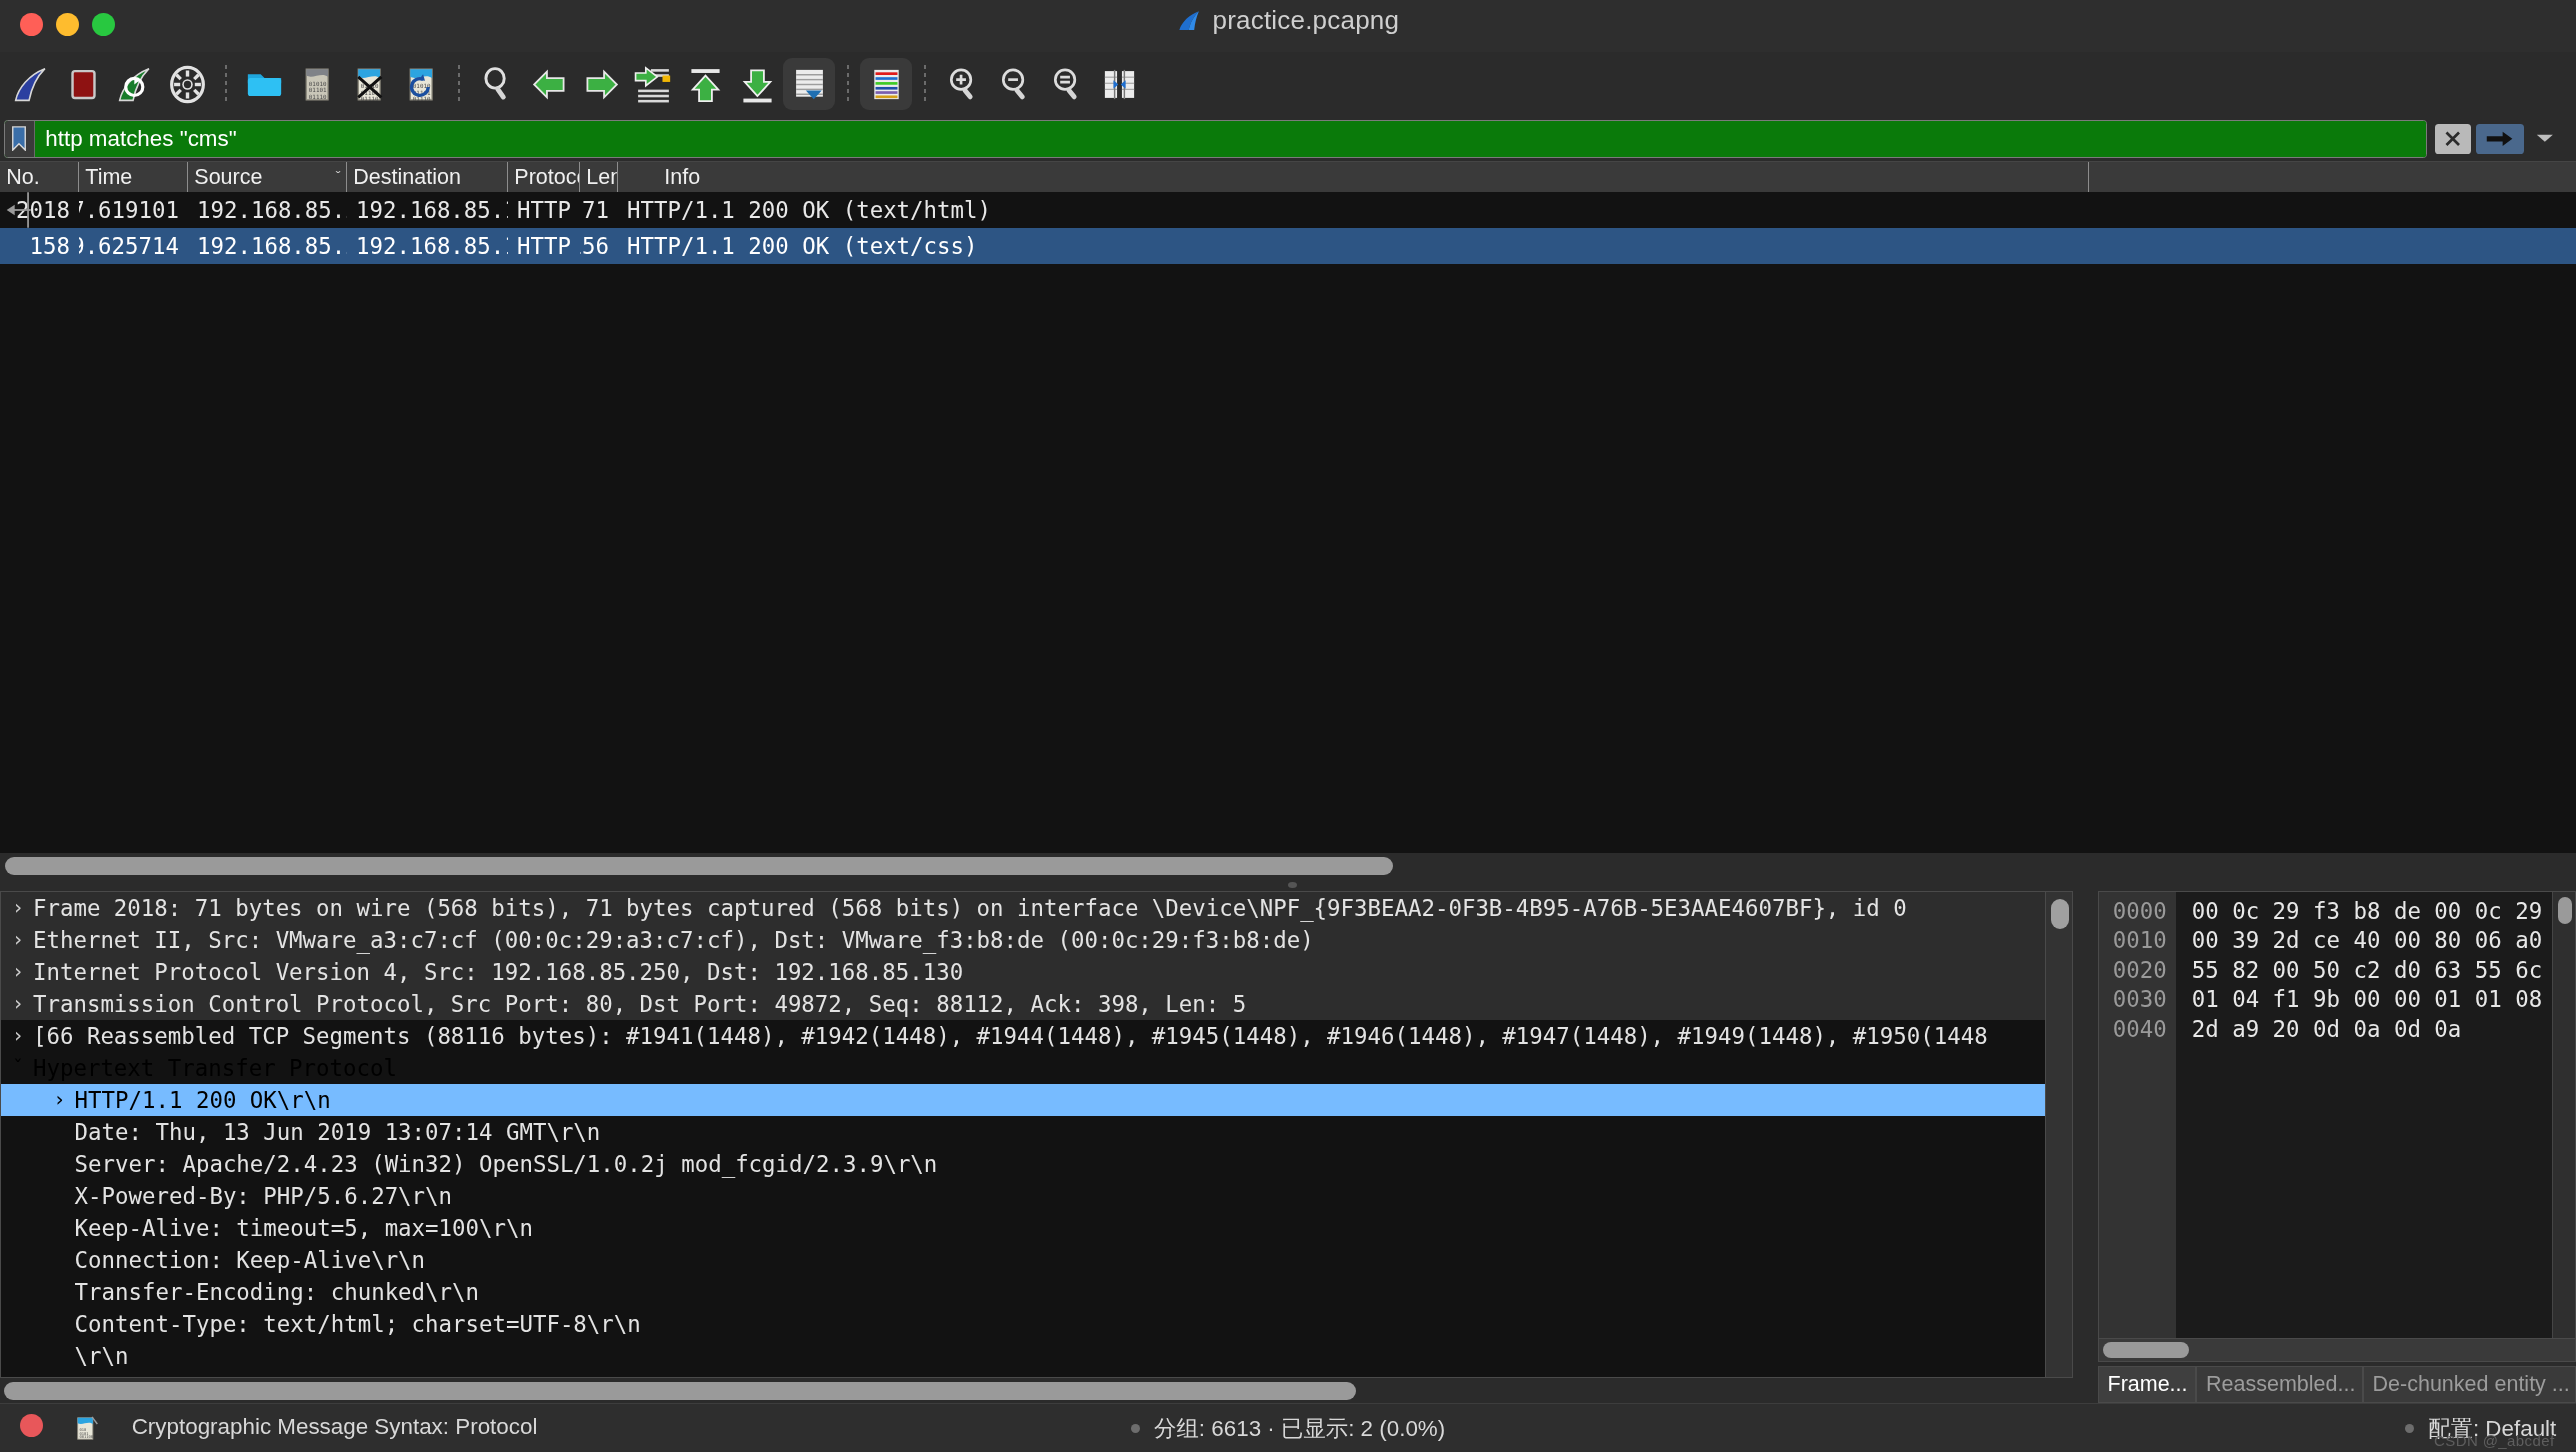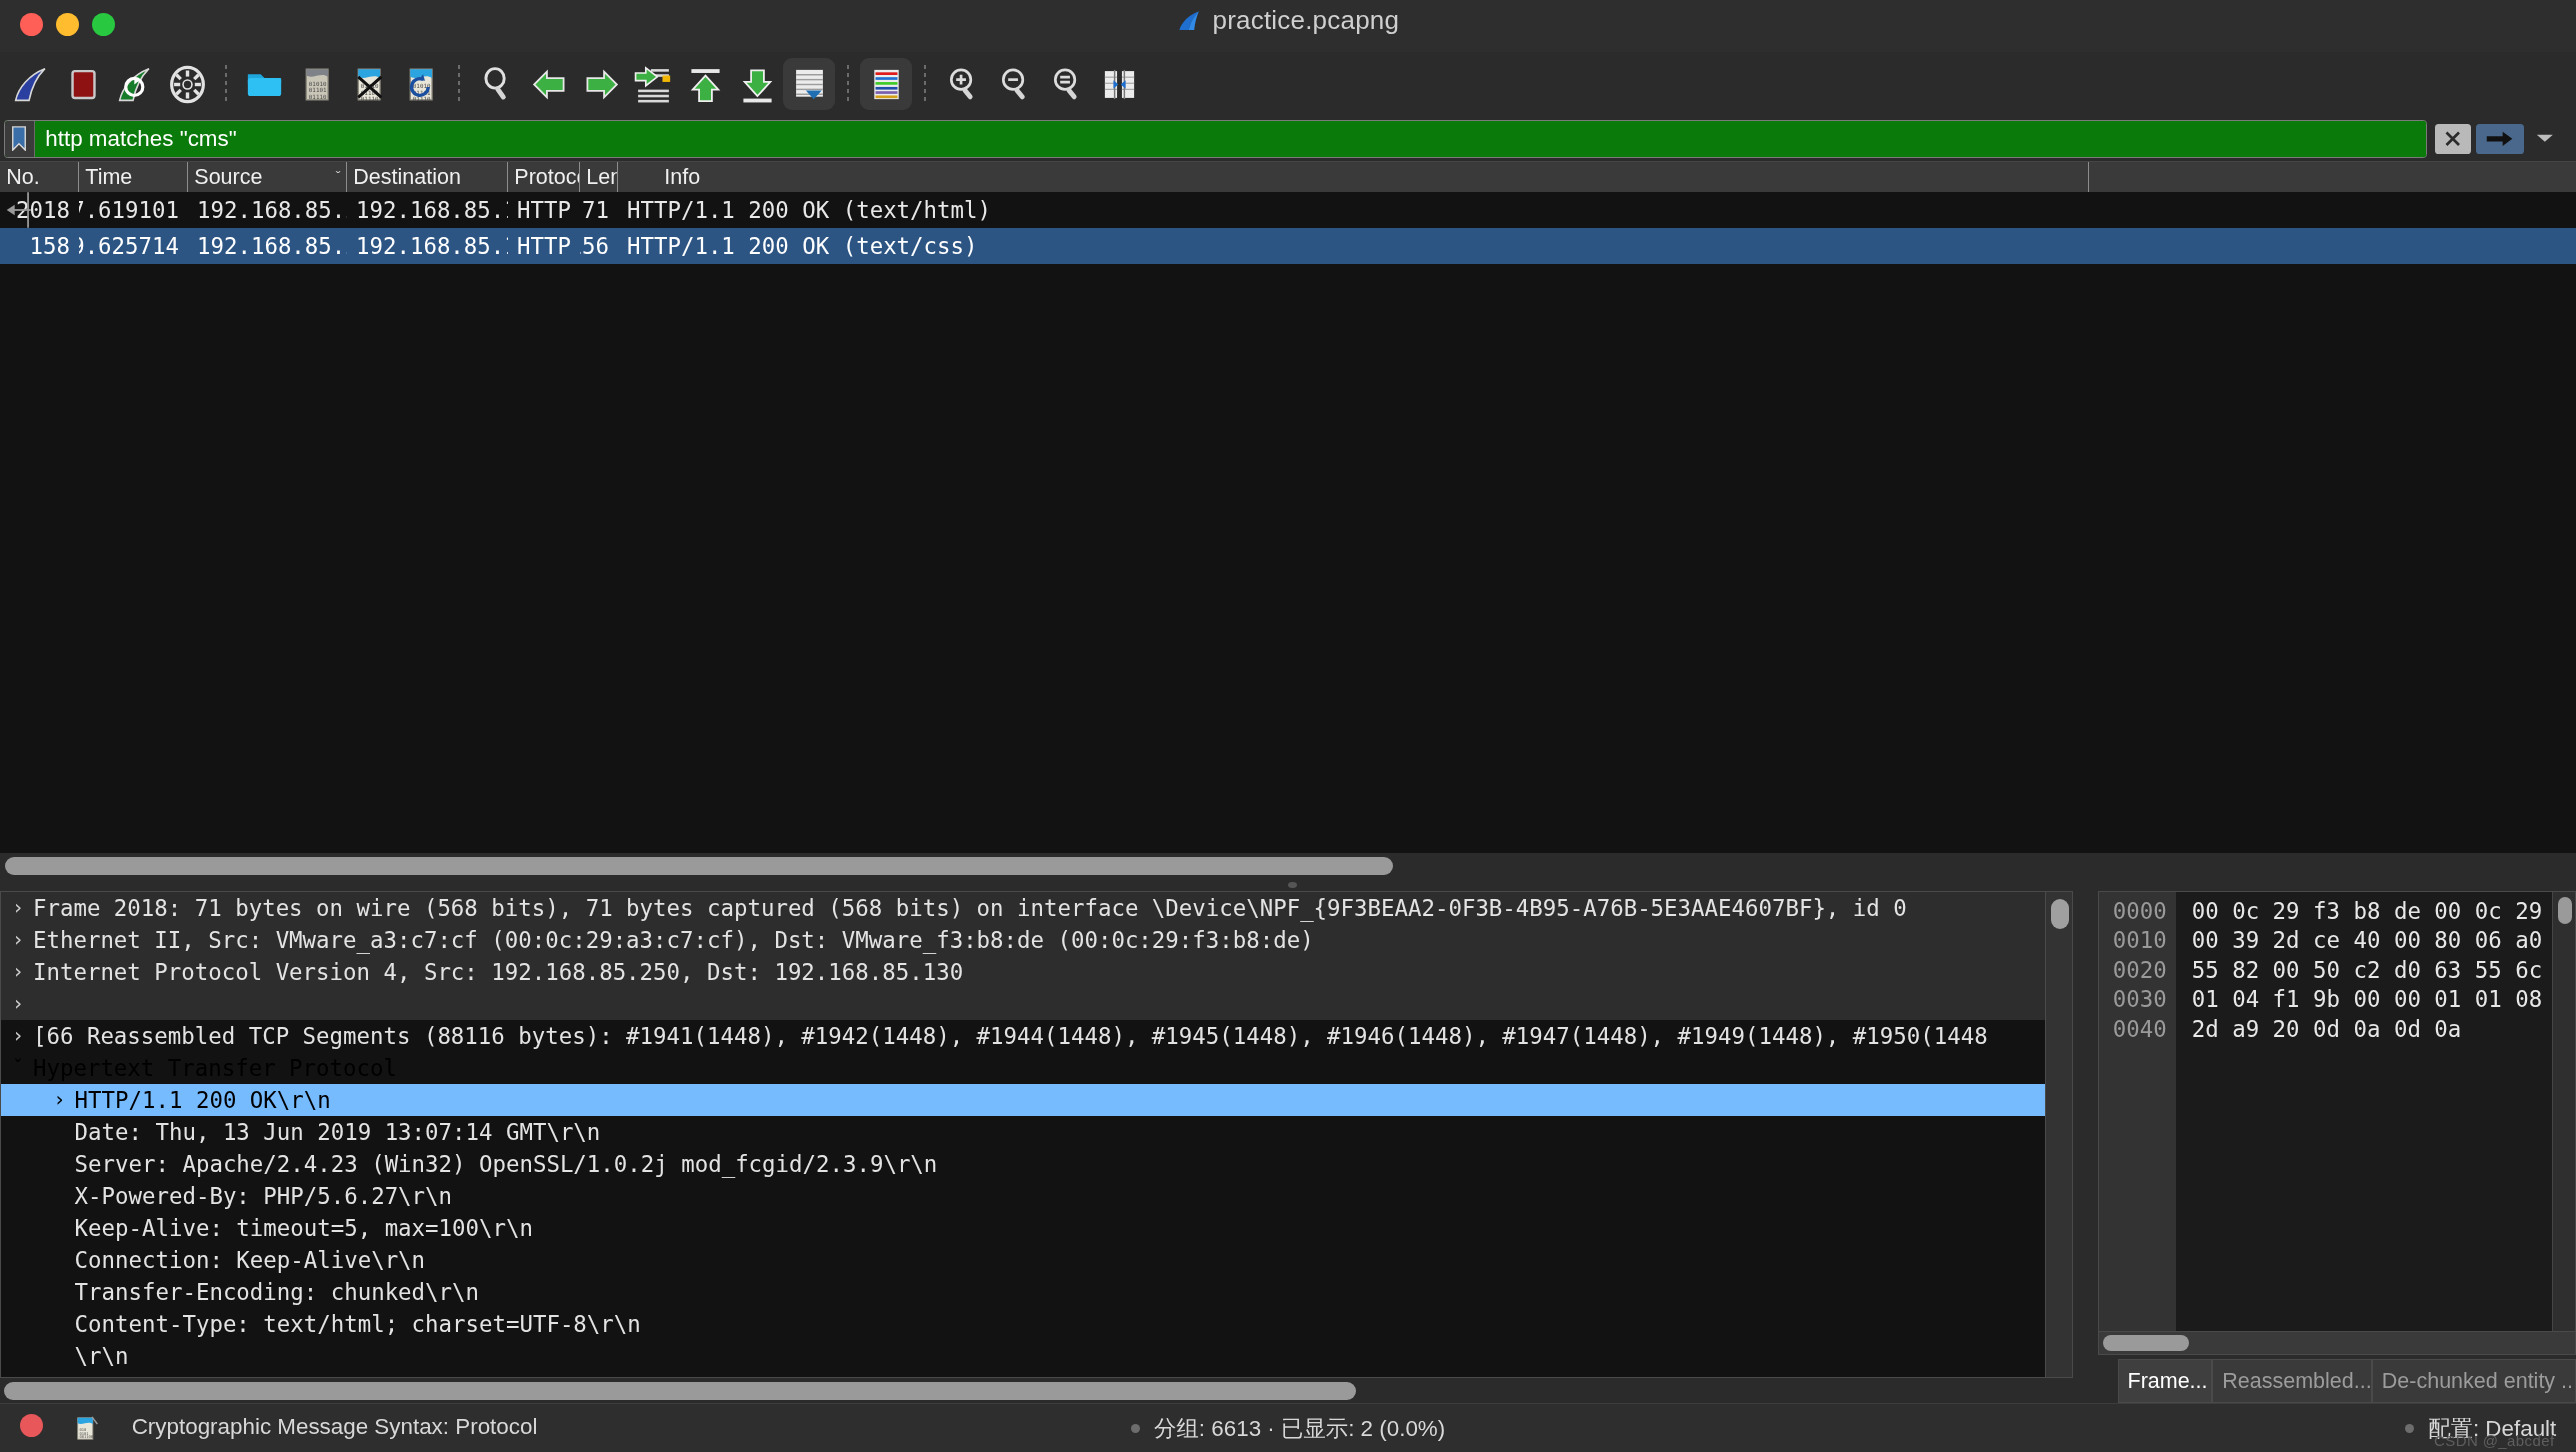--- a/index.html
+++ b/index.html
@@ -96,21 +96,21 @@
   .hex-body { padding:5.4px 0 0 16px; flex:1; overflow:hidden; }
   .hexline { font-family:"DejaVu Sans Mono", monospace; font-size:22.4px; line-height:29.5px; white-space:nowrap; }
   .hex-off { color:#9a9a9a; }
   .hex-bytes { color:#e8e8e8; }
   .bytes-vscroll { width:23px; flex:none; background:#2f2f2f; border-left:0.9px solid #454545; position:relative; }
   .bv-thumb { position:absolute; left:4.5px; top:5.4px; width:14.3px; height:27px; background:#9a9a9a; border-radius:7.2px; }
   .bytes-hscroll { height:23px; flex:none; background:#3a3a3a; border:0.9px solid #4a4a4a; border-top:none;
                    display:flex; align-items:center; padding:0 4.5px; }
   .bh-track { flex:1; height:16px; position:relative; }
   .bh-thumb { position:absolute; left:0; top:0; width:86px; height:16px; background:#9a9a9a; border-radius:8px; }
-  .bytes-tabs { height:44px; flex:none; display:flex; align-items:stretch; margin-top:3.6px;margin-left:20px; }
+  .bytes-tabs { height:37px; flex:none; display:flex; align-items:stretch; margin-top:3.6px; }
   .btab { background:#3a3a3a; border:0.9px solid #4a4a4a; display:flex; align-items:center; padding:0 9px;
           font-size:21.5px; color:#9c9c9c; white-space:nowrap; overflow:hidden; }
   .btab.active { color:#ffffff; background:#3f3f3f; }
 
   
   .statusbar { height:50px; flex:none; background:#2e2e2e; display:flex; align-items:center;
                padding:0 19.7px; position:relative; border-top:0.9px solid #3d3d3d; }
   .sb-left { display:flex; align-items:flex-start; gap:32px; }
   .sb-reddot { width:23px; height:23px; border-radius:50%; background:#e8575a; flex:none; }
   .sb-text { font-size:22.4px; color:#d8d8d8; white-space:nowrap; }
@@ -438,20 +438,21 @@
               <div class="tnode l0">
                 <span class="twist">›</span>
                 <span class="tlabel">Ethernet II, Src: VMware_a3:c7:cf (00:0c:29:a3:c7:cf), Dst: VMware_f3:b8:de (00:0c:29:f3:b8:de)</span>
               </div>
               <div class="tnode l0">
                 <span class="twist">›</span>
                 <span class="tlabel">Internet Protocol Version 4, Src: 192.168.85.250, Dst: 192.168.85.130</span>
               </div>
               <div class="tnode l0">
                 <span class="twist">›</span>
+                <span class="tlabel">Transmission Control Protocol, Src Port: 80, Dst Port: 49872, Seq: 88112, Ack: 398, Len: 5</span>
               </div>
               <div class="tnode l0 plain">
                 <span class="twist">›</span>
                 <span class="tlabel">[66 Reassembled TCP Segments (88116 bytes): #1941(1448), #1942(1448), #1944(1448), #1945(1448), #1946(1448), #1947(1448), #1949(1448), #1950(1448</span>
               </div>
               <div class="tnode l0 plain sel">
                 <span class="twist blk">ˇ</span>
                 <span class="tlabel">Hypertext Transfer Protocol</span>
               </div>
               <div class="tnode child sel">

